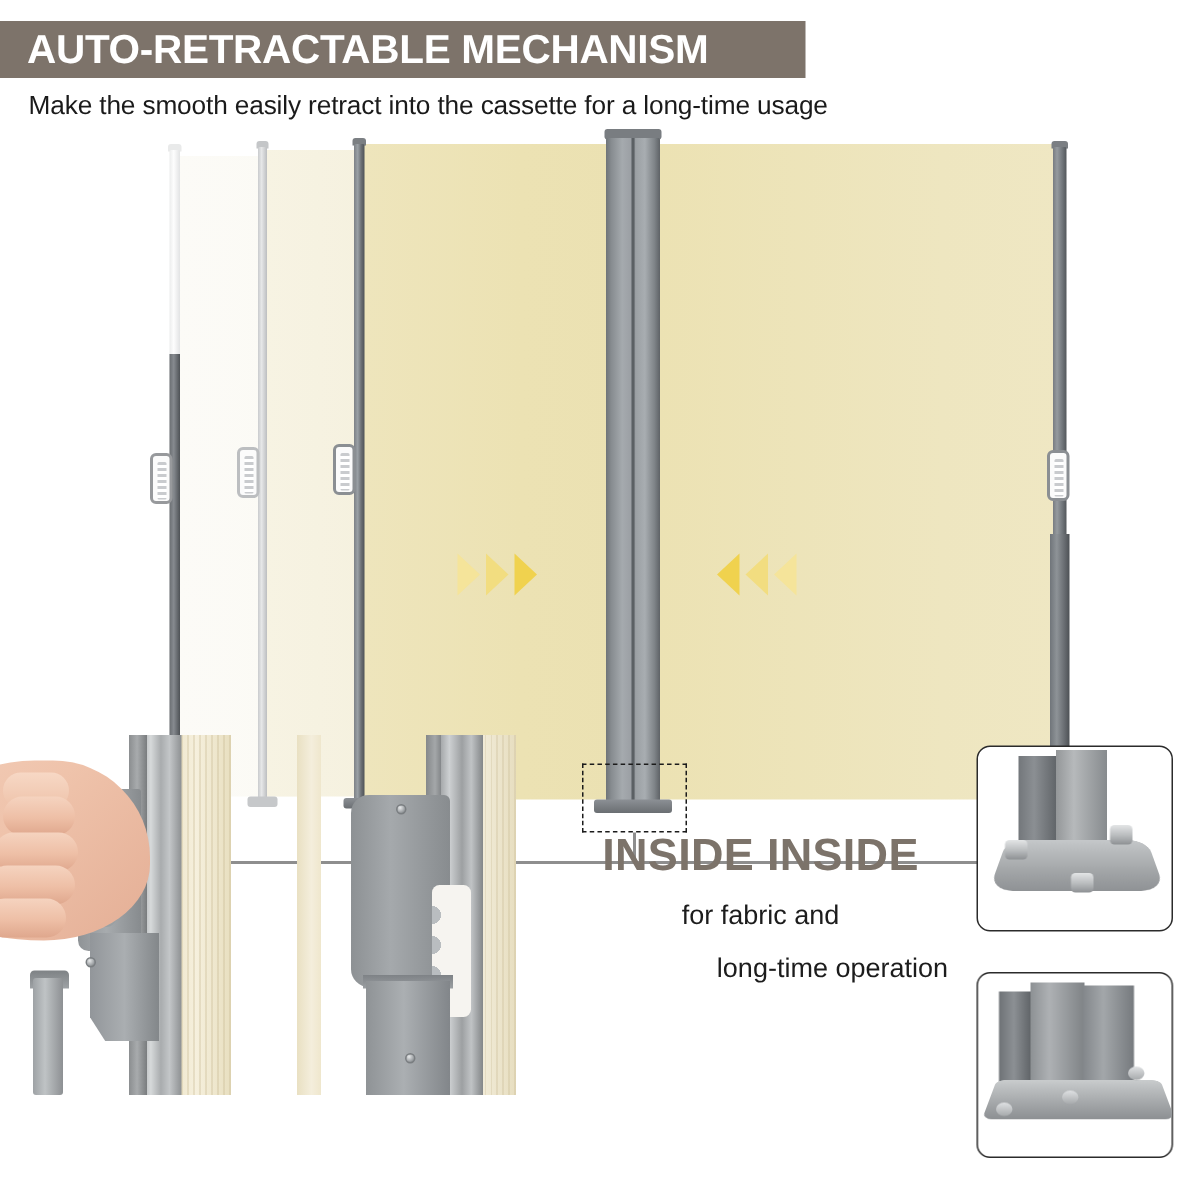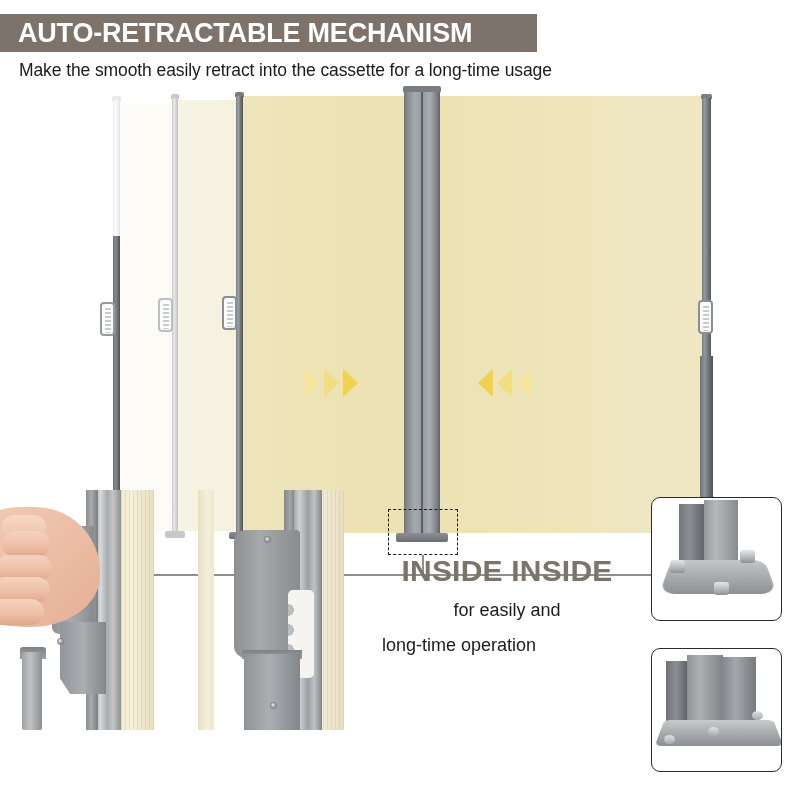--- a/index.html
+++ b/index.html
@@ -389,21 +389,21 @@
     text-align: center;
     font-size: 30px; font-weight: bold;
     color: #7c736a; letter-spacing: .2px;
   }
   #spring-line1 {
     position: absolute; left: 382px; top: 600px; width: 250px;
     text-align: center; font-size: 18px; color: #1c1c1c;
   }
   #spring-line2 {
     position: absolute; left: 382px; top: 635px; width: 250px;
-    text-align: left; font-size: 18px; color: #1c1c1c;
+    text-align: right; font-size: 18px; color: #1c1c1c;
   }
 
   
   .inset {
     position: absolute;
     border: 1.5px solid #2b2b2b;
     border-radius: 9px;
     background: #ffffff;
     overflow: hidden;
     box-sizing: border-box;
@@ -574,21 +574,21 @@
     </div>
     <div class="ph-screw" id="ph-b-screw1"></div>
     <div id="ph-b-lower-cap"></div>
     <div id="ph-b-lower"></div>
     <div class="ph-screw" id="ph-b-screw2"></div>
   </div>
 
 </div>
 
 <div id="spring-title">INSIDE INSIDE</div>
-<div id="spring-line1">for easily and</div>
+<div id="spring-line1">for fabric and</div>
 <div id="spring-line2">long-time operation</div>
 
 <div class="inset" id="inset-base">
   <div id="ib-post-a"></div>
   <div id="ib-post-b"></div>
   <div id="ib-plate"></div>
   <div class="ib-bolt" id="ib-bolt1"></div>
   <div class="ib-bolt" id="ib-bolt2"></div>
   <div class="ib-bolt" id="ib-bolt3"></div>
 </div>

